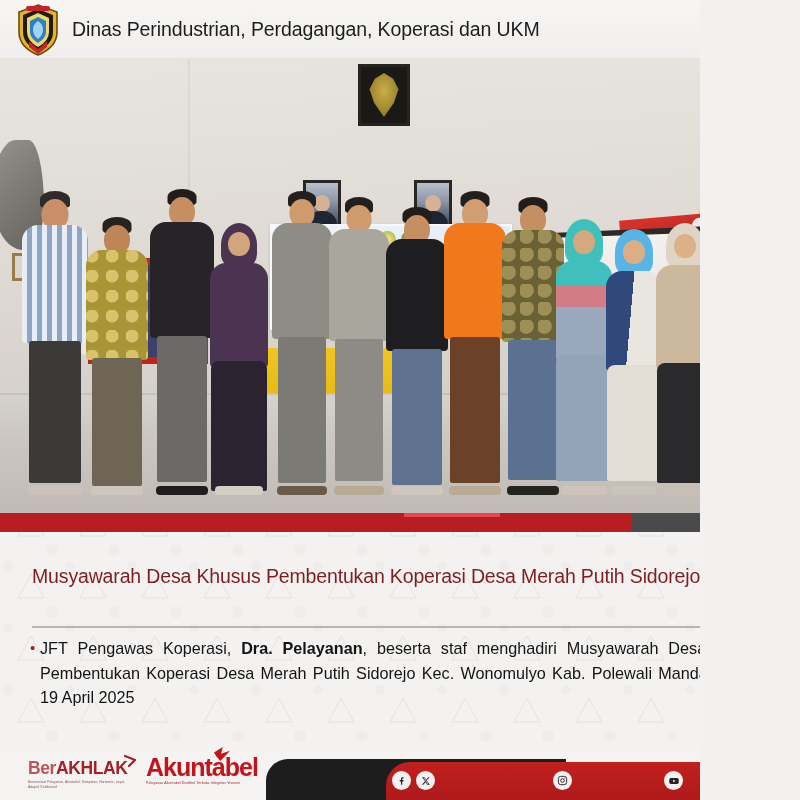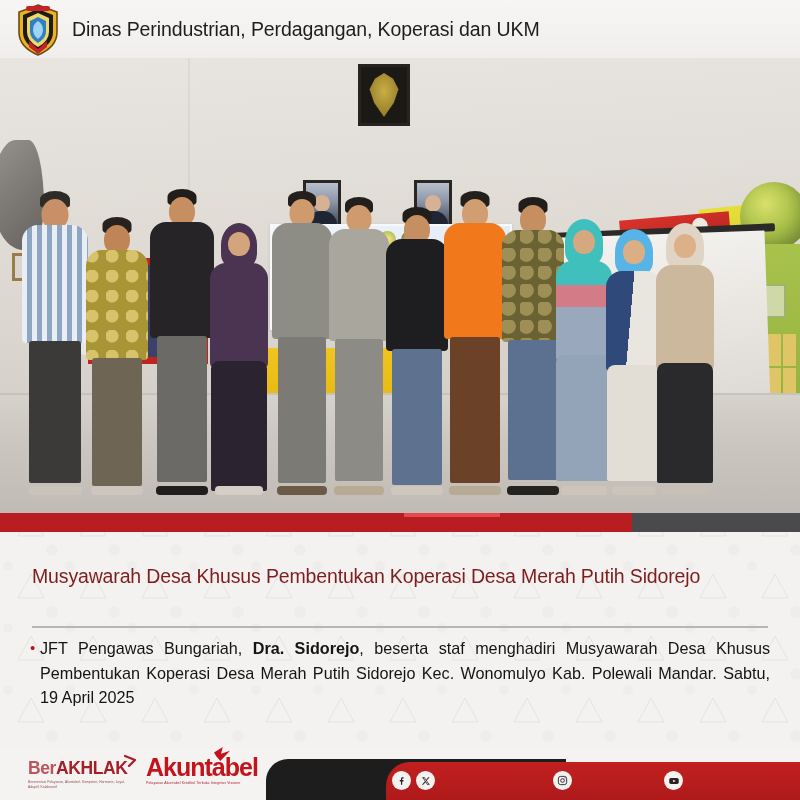--- a/index.html
+++ b/index.html
@@ -3,21 +3,21 @@
 <meta charset="utf-8">
 <style>
   * { margin:0; padding:0; box-sizing:border-box; }
   html,body { width:800px; height:800px; }
   body {
     font-family:"Liberation Sans", sans-serif;
     background:#f2f1f0;
     overflow:hidden;
     position:relative;
   }
-  #page { position:relative; width:800px; height:800px; overflow:hidden;
+  #page { position:relative; width:700px; height:800px; overflow:hidden;
           background:#f3f2f1; }
 
   
   .watermark {
     position:absolute; inset:0; pointer-events:none; opacity:.55;
   }
 
   
   .header {
     position:absolute; left:0; top:0; width:800px; height:58px;
@@ -580,21 +580,21 @@
     <div class="dark"></div>
     <div class="accent"></div>
   </div>
 
   <div class="content">
     <div class="title">Musyawarah Desa Khusus Pembentukan Koperasi Desa Merah Putih Sidorejo</div>
     <div class="rule"></div>
     <div class="bullet-row">
       <div class="bullet-dot">•</div>
       <div class="body-text">
-        <span>JFT Pengawas Bungariah, </span><b>Dra. Sidorejo</b><span>, beserta staf menghadiri Musyawarah Desa Khusus Pembentukan Koperasi Desa Merah Putih Sidorejo Kec. Wonomulyo Kab. Polewali Mandar. Sabtu, 19 April 2025</span>
+        <span>JFT Pengawas Koperasi, </span><b>Dra. Pelayanan</b><span>, beserta staf menghadiri Musyawarah Desa Khusus Pembentukan Koperasi Desa Merah Putih Sidorejo Kec. Wonomulyo Kab. Polewali Mandar. Sabtu, 19 April 2025</span>
       </div>
     </div>
   </div>
 
   <div class="footer">
     <div class="footer-bg"></div>
     <div class="footer-black"></div>
     <div class="footer-red"></div>
   </div>
 

